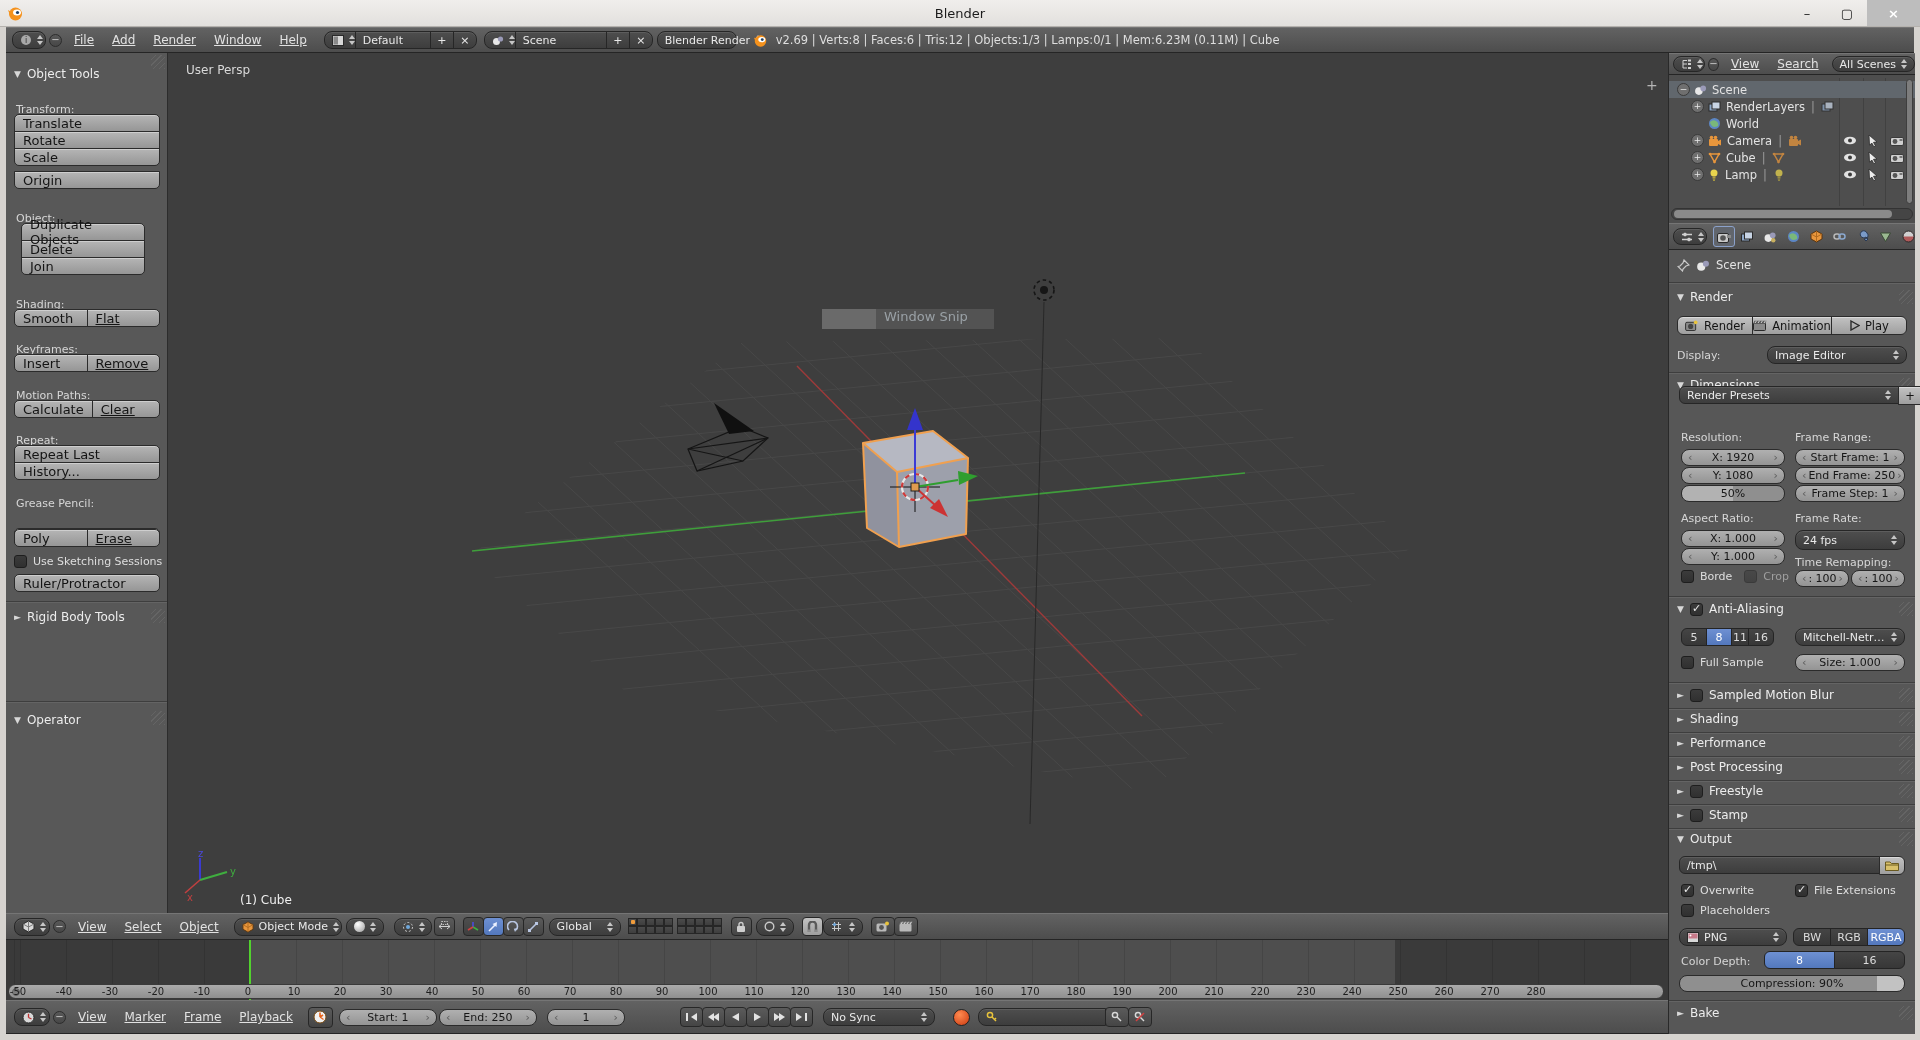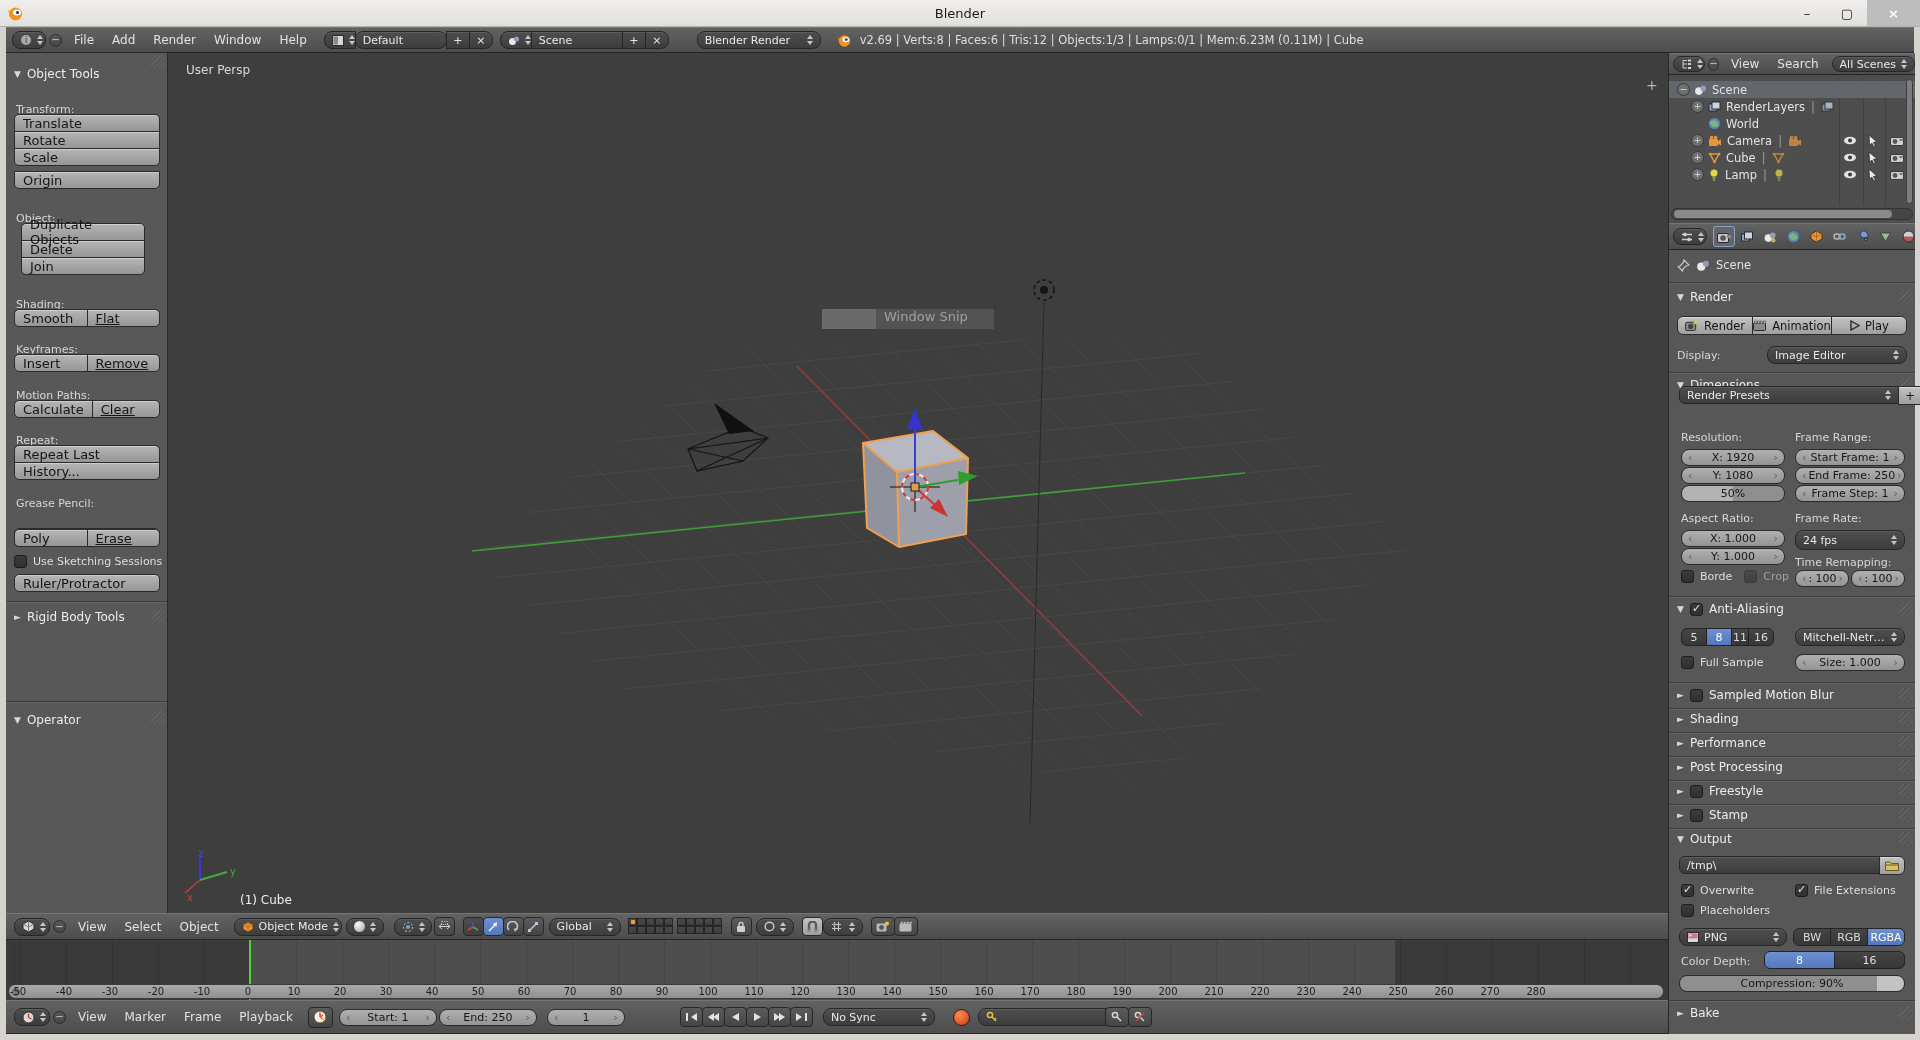--- a/index.html
+++ b/index.html
@@ -7,21 +7,21 @@
 #app{position:relative;width:1920px;height:1040px;background:#d6d3cf;overflow:hidden;font-size:11px;color:#e4e4e4;}
 .abs{position:absolute;}
 
 .titlebar{position:absolute;left:0;top:0;width:1920px;height:27px;background:linear-gradient(#f0eeec,#e2e0dd);border-bottom:1px solid #b5b2ae;display:flex;align-items:center;}
 .titletext{position:absolute;left:0;right:0;text-align:center;color:#1c1c1c;font-size:13px;}
 .wincontrols{position:absolute;right:0;top:0;height:26px;display:flex;align-items:center;}
 .wc{width:40px;height:26px;display:flex;align-items:center;justify-content:center;color:#1a1a1a;font-size:13px;}
 .wc.close{width:53px;background:#bdbdbd;color:#fff;font-weight:bold;}
 
 .ebar{position:absolute;background:linear-gradient(#626262,#4d4d4d);border-top:1px solid #757575;border-bottom:1px solid #252525;display:flex;align-items:center;}
-.menu{padding:0 9px;color:#e2e2e2;font-size:12px;white-space:nowrap;}
+.menu{padding:0 9px;color:#e2e2e2;font-size:12px;white-space:nowrap;text-decoration:underline;}
 .minusbtn{width:13px;height:13px;border-radius:50%;background:linear-gradient(#585858,#474747);border:1px solid #2c2c2c;color:#cfcfcf;font-size:10px;line-height:10px;display:flex;align-items:center;justify-content:center;margin:0 3px;}
 
 .dd,.fdark{height:18px;background:linear-gradient(#4e4e4e,#3d3d3d);border:1px solid #262626;border-radius:8px;display:inline-flex;align-items:center;color:#e9e9e9;font-size:11px;padding:0 7px;box-shadow:inset 0 1px 0 rgba(255,255,255,.09);white-space:nowrap;}
 .ud{display:inline-flex;flex-direction:column;gap:2px;margin-left:auto;padding-left:5px;}
 .ud i{width:0;height:0;border-left:3.5px solid transparent;border-right:3.5px solid transparent;}
 .ud .up{border-bottom:4px solid #c6c6c6;}
 .ud .dn{border-top:4px solid #c6c6c6;}
 
 .btnl{height:19px;background:linear-gradient(#c2c2c2,#9f9f9f);border:1px solid #2b2b2b;border-radius:6px;color:#141414;display:inline-flex;align-items:center;justify-content:center;font-size:11.5px;box-shadow:inset 0 1px 0 rgba(255,255,255,.4);white-space:nowrap;}
 .stepl{height:17px;background:linear-gradient(#b0b0b0,#949494);border:1px solid #2b2b2b;border-radius:8px;color:#161616;display:inline-flex;align-items:center;font-size:11px;padding:0 4px;white-space:nowrap;}
@@ -120,21 +120,21 @@
             <svg width="12" height="11" viewBox="0 0 12 11">
               <rect x="0.5" y="0.5" width="11" height="10" fill="#d8d8d8" stroke="#2a2a2a"></rect>
               <rect x="1.5" y="1.5" width="4.5" height="8" fill="#8a8a8a"></rect>
             </svg>
           </span>
           <span class="ud">
             <i class="up"></i>
             <i class="dn"></i>
           </span>
         </span>
-      <span class="dd" style="border-radius:8px;width:92px;margin-left:-1px">
+      <span class="dd" style="border-radius:0;width:76px;margin-left:-1px">
           <span>Default</span>
         </span>
       <span class="dd" style="border-radius:0;width:24px;margin-left:-1px;justify-content:center">+</span>
       <span class="dd" style="border-radius:0 8px 8px 0;width:24px;margin-left:-1px;justify-content:center">×</span>
     </span>
     <span style="display:inline-flex;margin-left:7px">
       <span class="dd" style="border-radius:8px 0 0 8px;width:32px">
           <span class="icon">
             <svg width="12" height="11" viewBox="0 0 12 11">
               <circle cx="4.5" cy="6.5" r="3.5" fill="#e8e8e8"></circle>
@@ -145,21 +145,21 @@
             <i class="up"></i>
             <i class="dn"></i>
           </span>
         </span>
       <span class="dd" style="border-radius:0;width:92px;margin-left:-1px">
           <span>Scene</span>
         </span>
       <span class="dd" style="border-radius:0;width:24px;margin-left:-1px;justify-content:center">+</span>
       <span class="dd" style="border-radius:0 8px 8px 0;width:24px;margin-left:-1px;justify-content:center">×</span>
     </span>
-    <span class="dd" style="margin-left:28px;width:124px">
+    <span class="dd" style="margin-left:4px;width:80px">
         <span>Blender Render</span>
         <span class="ud">
           <i class="up"></i>
           <i class="dn"></i>
         </span>
       </span>
     <span class="icon" style="margin-left:16px">
         <svg width="15" height="15" viewBox="0 0 17 17">
           <circle cx="8.5" cy="9" r="6.5" fill="#f5921d"></circle>
           <ellipse cx="10" cy="7.5" rx="4" ry="3" fill="#fff"></ellipse>

